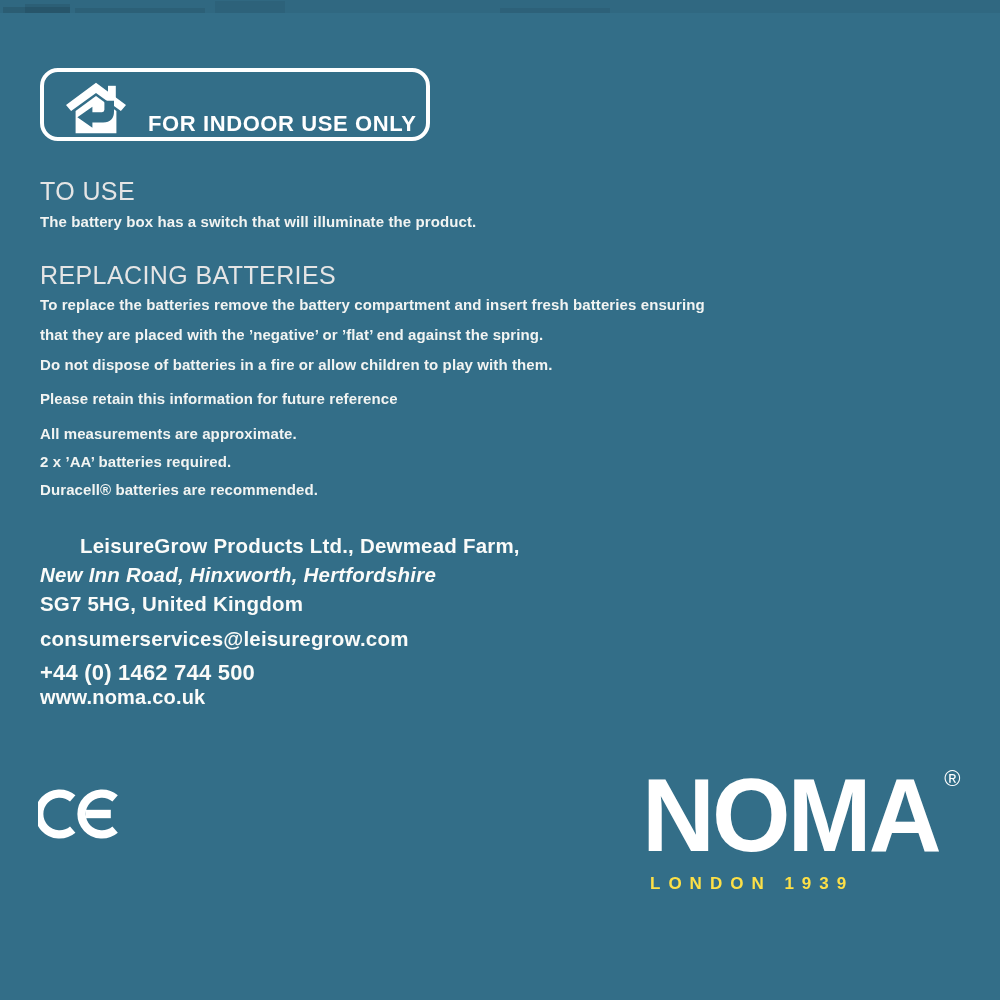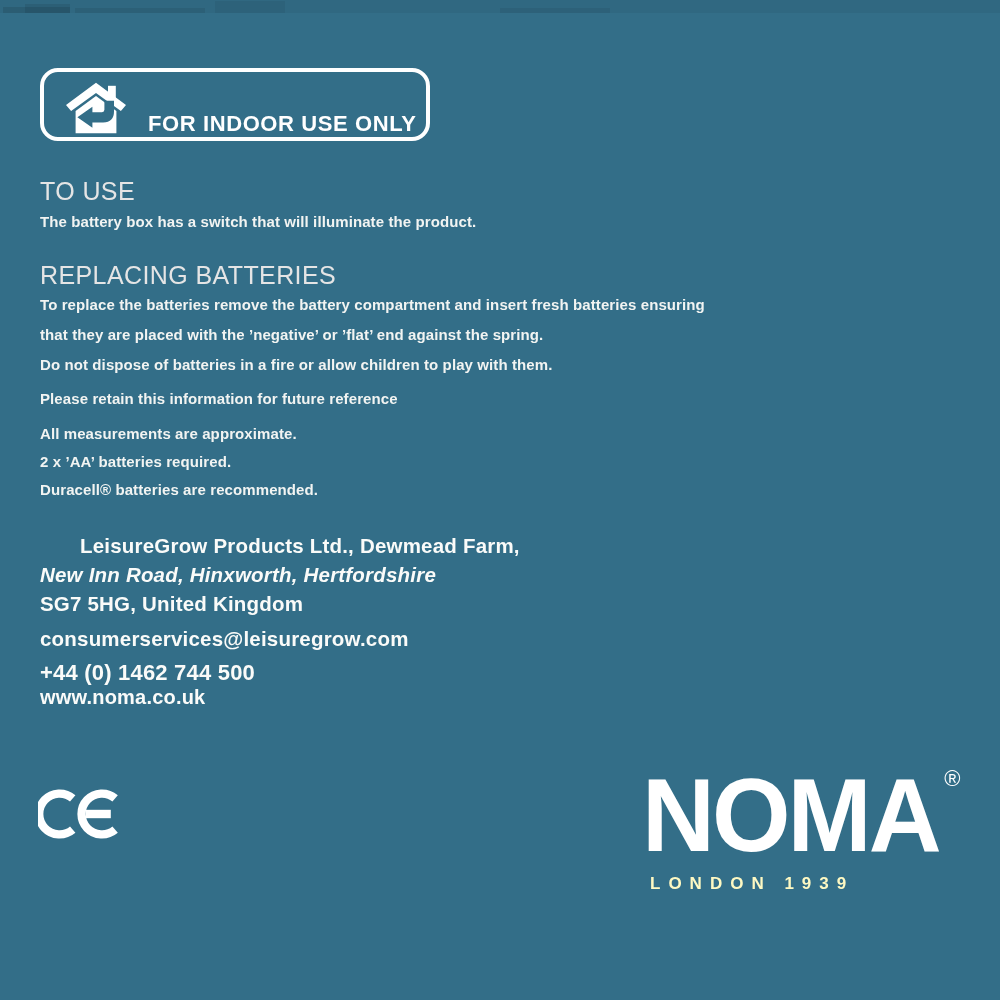--- a/index.html
+++ b/index.html
@@ -65,21 +65,21 @@
     color:#ffffff;line-height:0.95;
     transform:scaleY(1.02);
   }
   .brand .reg{
     position:absolute;top:2px;right:-22px;
     font-size:22px;font-weight:400;letter-spacing:0;
   }
   .brand .tagline{
     margin-top:10px;
     font-size:17px;font-weight:700;letter-spacing:8px;
-    color:#fef9c3;white-space:nowrap;
+    color:#fde047;white-space:nowrap;
     padding-left:8px; 
   }
 </style>
 </head>
 <body>
 
 <div class="page">
 
   <div class="top-band">
     <div class="artifact a1"></div>

